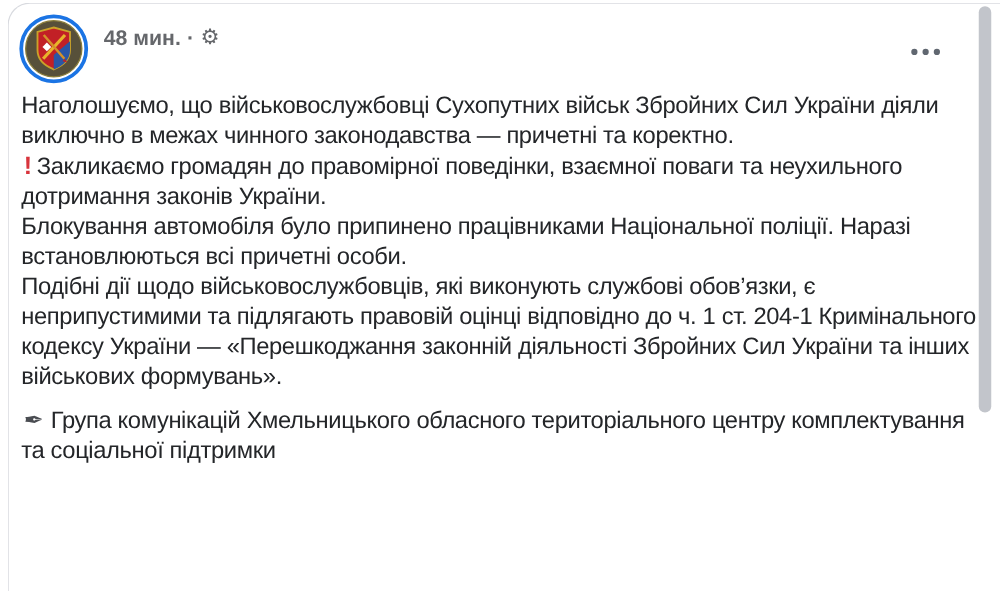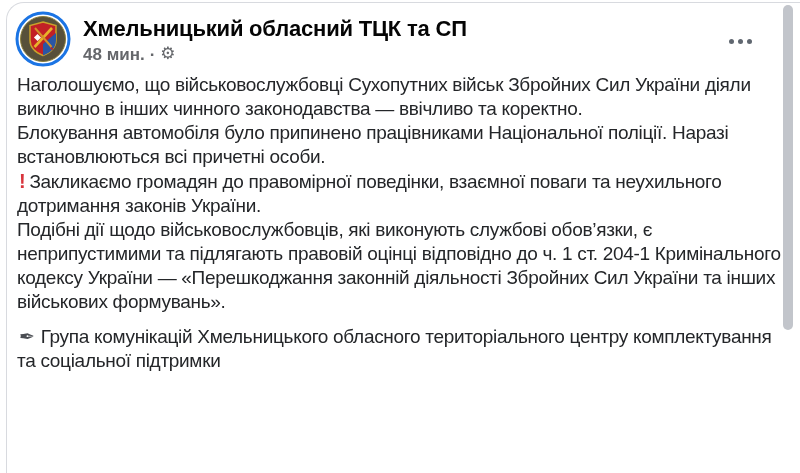--- a/index.html
+++ b/index.html
@@ -117,39 +117,38 @@
         <path d="M28 11 L41 14.5 V29 C41 37 35.5 41.5 28 44.5 C20.5 41.5 15 37 15 29 V14.5 Z" fill="#c22026" stroke="#caa22a" stroke-width="1.5"></path>
         <path d="M28 33 L41 22 V29 C41 37 35.5 41.5 28 44.5 Z" fill="#2a56a5"></path>
         <line x1="19.5" y1="36" x2="37" y2="17" stroke="#e8b32a" stroke-width="2.6"></line>
         <line x1="36.5" y1="36" x2="20" y2="17" stroke="#d4922a" stroke-width="2"></line>
         <path d="M36.5 36 L39 39 L35 38 Z" fill="#c22026"></path>
         <rect x="20" y="24" width="5" height="5" fill="#ffffff" transform="rotate(45 22.5 26.5)"></rect>
       </svg>
     </div>
 
     <div class="head-text">
-      <div class="page-name">Хмельницький обласний ТЦК та СП</div>
       <div class="meta">
         <span>48 мин.</span>
         <span>·</span>
         <span class="gear">⚙</span>
       </div>
     </div>
 
     <div class="more">
       <span class="dot"></span>
       <span class="dot"></span>
       <span class="dot"></span>
     </div>
 
   </div>
 
   <div class="body" id="post-body">
-      <p>Наголошуємо, що військовослужбовці Сухопутних військ Збройних Сил України діяли виключно в інших чинного законодавства — ввічливо та коректно.</p>
+      <p>Наголошуємо, що військовослужбовці Сухопутних військ Збройних Сил України діяли виключно в межах чинного законодавства — причетні та коректно.</p>
+      <p><span class="excl">!</span>Закликаємо громадян до правомірної поведінки, взаємної поваги та неухильного дотримання законів України.</p>
       <p>Блокування автомобіля було припинено працівниками Національної поліції. Наразі встановлюються всі причетні особи.</p>
-      <p><span class="excl">!</span>Закликаємо громадян до правомірної поведінки, взаємної поваги та неухильного дотримання законів України.</p>
       <p>Подібні дії щодо військовослужбовців, які виконують службові обов’язки, є неприпустимими та підлягають правовій оцінці відповідно до ч. 1 ст. 204-1 Кримінального кодексу України — «Перешкоджання законній діяльності Збройних Сил України та інших військових формувань».</p>
       <p class="signature"><span class="pen">✒</span>Група комунікацій Хмельницького обласного територіального центру комплектування та соціальної підтримки</p>
     </div>
 
 </div>
 
 <div class="scrollbar-thumb"></div>
 
 </body></html>

